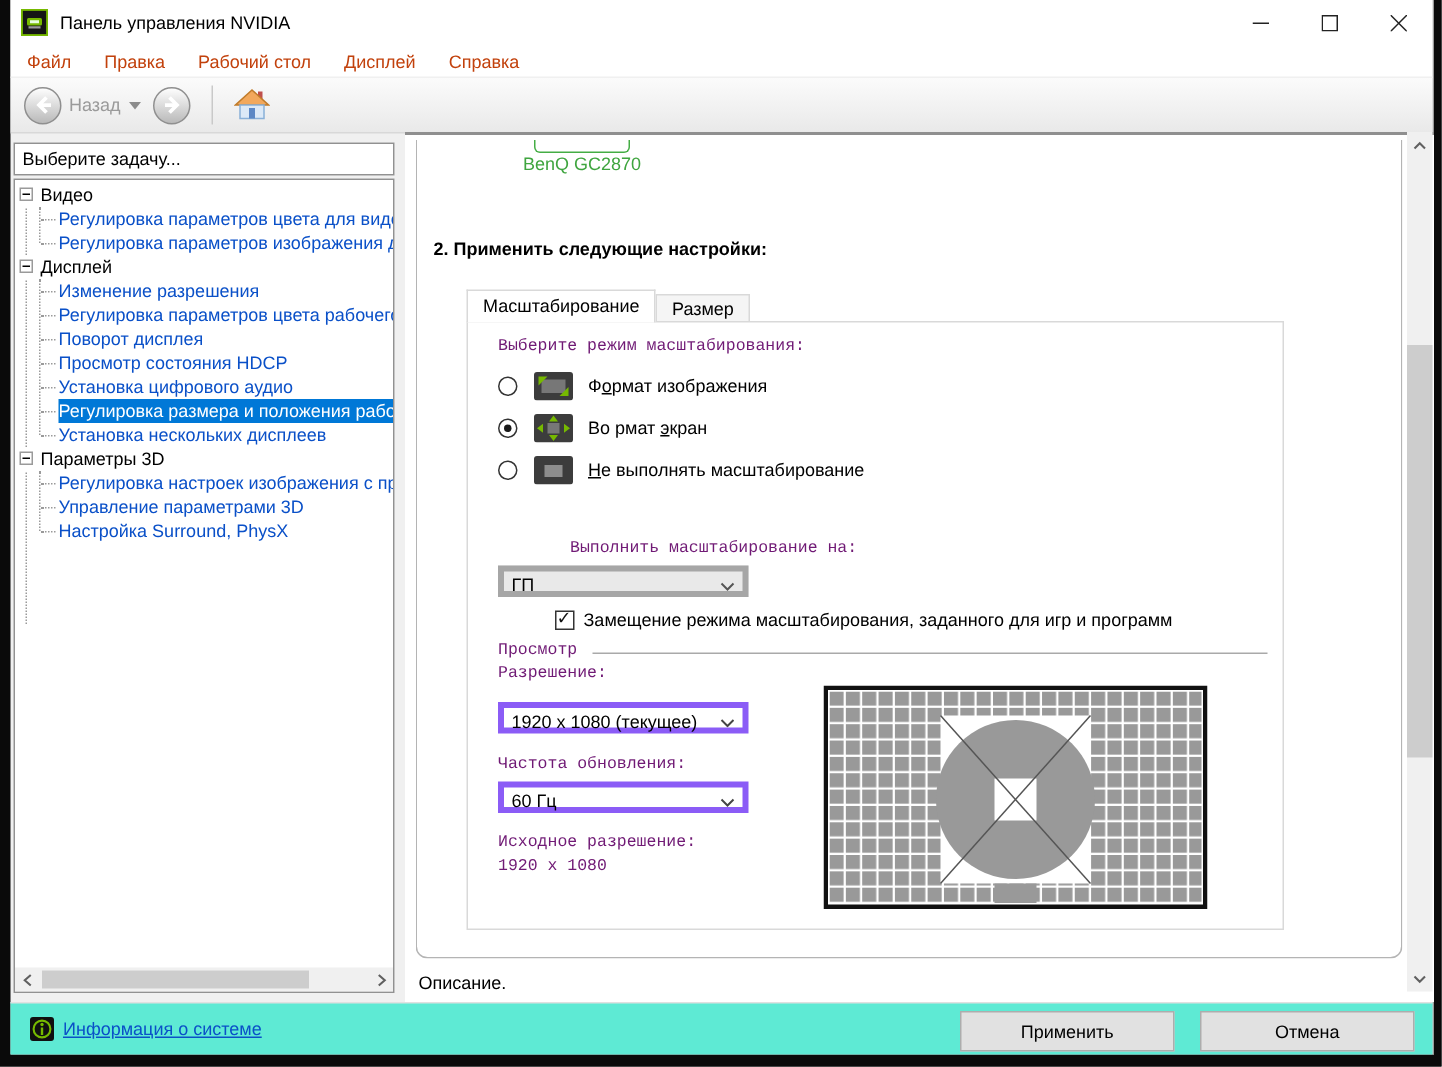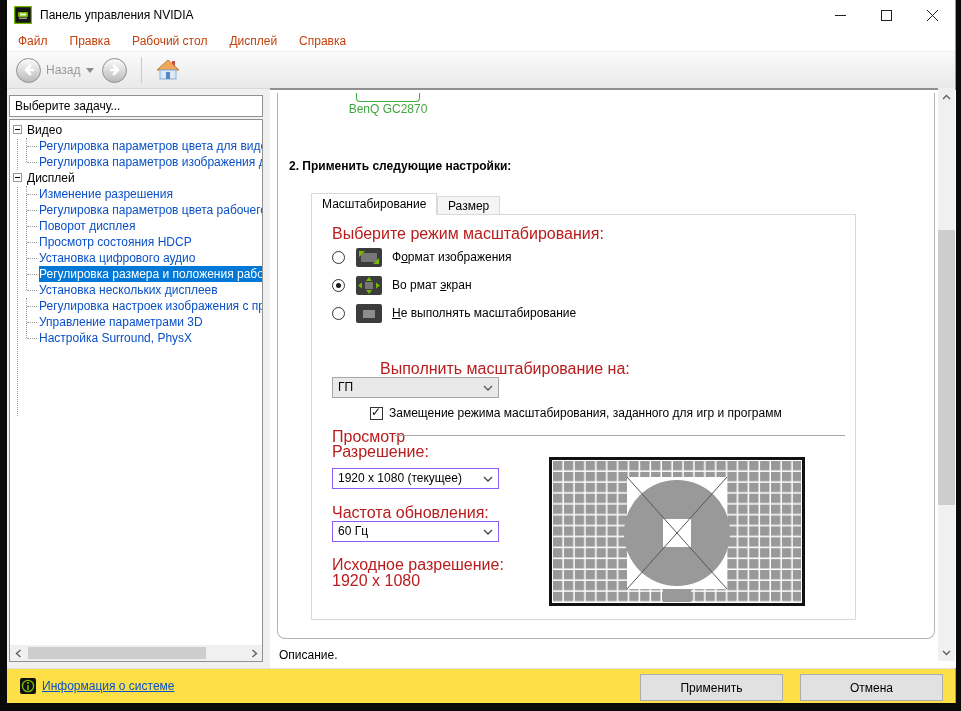--- a/index.html
+++ b/index.html
@@ -47,48 +47,48 @@
   .content-col { position:absolute; left:263px; top:88px; width:686px; height:580px; background:#fff; border-top:2px solid #8f8f8f; }
   .content-box { position:absolute; left:7px; top:3px; width:658px; height:546px; border:1px solid #b4b4b4; border-top:none; border-radius:0 0 8px 8px; background:#fff; }
   .monitor-box { position:absolute; left:78px; top:0px; width:64px; height:9px; border:1px solid #44ad44; border-top:none; border-radius:0 0 4px 4px; }
   .monitor-name { position:absolute; left:40px; top:9px; width:140px; text-align:center; font-size:12px; color:#3fa53f; }
   .step-heading { position:absolute; left:11px; top:66px; font-size:12px; font-weight:bold; color:#000; }
 
   .tab-active { position:absolute; left:33px; top:100px; height:22px; background:#fff; border:1px solid #d9d9d9; border-bottom:none; font-size:12px; padding:3px 10px 0; z-index:2; }
   .tab-inactive { position:absolute; left:159px; top:103px; height:19px; background:#f5f5f5; border:1px solid #d9d9d9; border-bottom:none; font-size:12px; padding:2px 10px 0; color:#000; }
   .tab-panel { position:absolute; left:33px; top:121px; width:545px; height:406px; border:1px solid #d9d9d9; background:#fff; }
 
-  .fld-label { position:absolute; font-size:16px; color:#b91c1c; }
+  .fld-label { position:absolute; font-size:11px; color:#701a75;font-family:Liberation Mono, monospace; }
   .radio-row { position:absolute; left:20px; height:20px; display:flex; align-items:center; }
   .radio { width:13px; height:13px; border:1px solid #333; border-radius:50%; background:#fff; position:relative; }
   .radio.on::after { content:""; position:absolute; left:3px; top:3px; width:5px; height:5px; border-radius:50%; background:#1a1a1a; }
   .mode-icon { margin-left:11px; }
   .radio-label { font-size:12px; margin-left:10px; color:#000; }
   .accel { text-decoration:underline; }
 
-  .combo { position:absolute; width:167px; height:21px; border:1px solid #8b5cf6; background:#fff; font-size:12px; line-height:19px; padding-left:5px; color:#000; }
+  .combo { position:absolute; width:167px; height:21px; border:4px solid #8b5cf6; background:#fff; font-size:12px; line-height:19px; padding-left:5px; color:#000; }
   .combo.disabled { background:#e9e9e9; border-color:#a6a6a6; }
   .combo .chev { position:absolute; right:5px; top:7px; }
 
   .check-row { position:absolute; left:22px; display:flex; align-items:center;margin-left:36px; }
   .checkbox { width:13px; height:13px; border:1px solid #333; background:#fff; position:relative; }
   .checkbox.on::after { content:"✓"; position:absolute; left:0px; top:-3px; font-size:12px; color:#111; }
   .check-label { font-size:12px; margin-left:6px; color:#000; }
 
   .group-line { position:absolute; border-top:1px solid #a9a9a9; }
 
   .desc-label { position:absolute; left:272px; top:648px; font-size:12px; color:#000; }
 
   
   .vscroll { position:absolute; left:931px; top:88px; width:17px; height:573px; background:#f0f0f0; }
   .vs-arrow { position:absolute; left:0; width:17px; height:17px; display:flex; align-items:center; justify-content:center; }
   .vs-thumb { position:absolute; left:0; top:142px; width:17px; height:275px; background:#cdcdcd; }
 
   
-  .footer { position:absolute; left:0; top:668px; width:100%; height:35px; background:#fde047; border-top:1px solid #e0e0e0; }
+  .footer { position:absolute; left:0; top:668px; width:100%; height:35px; background:#5eead4; border-top:1px solid #e0e0e0; }
   .sysinfo { position:absolute; left:13px; top:9px; display:flex; align-items:center; }
   .sysinfo-link { font-size:12px; color:#0a50c8; text-decoration:underline; margin-left:6px; }
   .btn { position:absolute; top:5px; width:143px; height:27px; background:#e1e1e1; border:1px solid #adadad; font-size:12px; color:#000; display:flex; align-items:center; justify-content:center; }
   .btn-apply { left:633px; }
   .btn-cancel { left:793px; }
 </style>
 </head>
 <body>
 
 <div class="window">
@@ -187,20 +187,24 @@
           </div>
         <div class="trow">
             <span class="lbl">Установка цифрового аудио</span>
           </div>
         <div class="trow sel">
             <span class="lbl">Регулировка размера и положения рабочего стола</span>
           </div>
         <div class="trow">
             <span class="lbl">Установка нескольких дисплеев</span>
           </div>
+      </div>
+      <div class="troot">
+        <span class="minusbox"></span>
+        <span>Параметры 3D</span>
       </div>
       <div class="tchildren">
         <div class="trow">
             <span class="lbl">Регулировка настроек изображения с просмотром</span>
           </div>
         <div class="trow">
             <span class="lbl">Управление параметрами 3D</span>
           </div>
         <div class="trow">
             <span class="lbl">Настройка Surround, PhysX</span>

